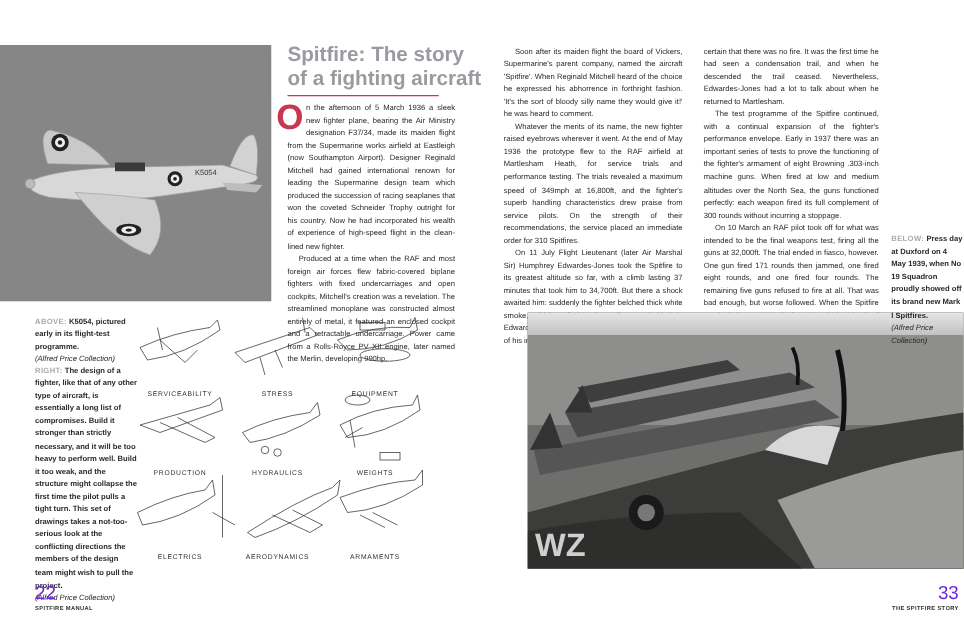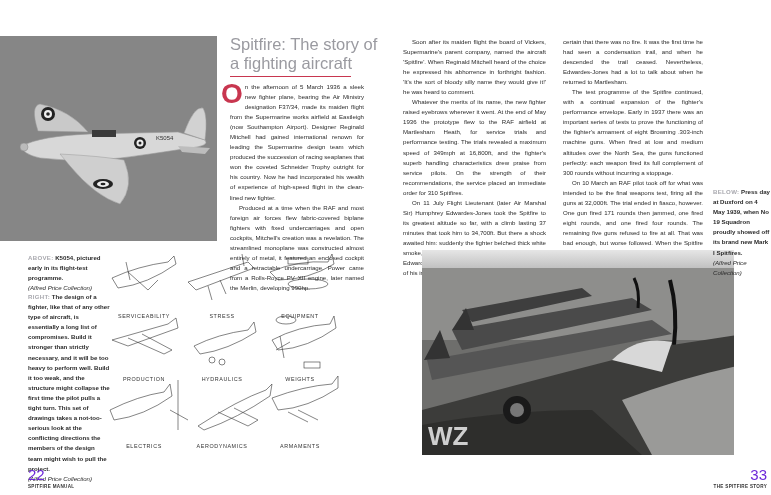--- a/index.html
+++ b/index.html
@@ -3,21 +3,21 @@
 <meta charset="utf-8">
 <style>
   html, body { margin:0; padding:0; background:#ffffff; }
   body { width:771px; height:495px; position:relative; overflow:hidden; font-family:"Liberation Sans", sans-serif; color:#222; }
   .abs { position:absolute; }
 
   
   #photo-top { left:0; top:36px; width:217px; height:205px; background:linear-gradient(180deg,#8a8a8a 0%,#7d7d7d 60%,#848484 100%); overflow:hidden; }
 
   
-  #title { left:230px; top:35px; width:160px; font-size:16.5px; line-height:19px; font-weight:normal; color:#9a9aa0; }
+  #title { left:230px; top:35px; width:160px; font-size:16.5px; line-height:19px; font-weight:bold; color:#9a9aa0; }
   #title-rule { left:230px; top:76px; width:121px; height:1px; background:#c8364f; }
 
   .col { position:absolute; font-size:6.1px; line-height:10.05px; color:#2a2a2a; text-align:justify; }
   .col p { margin:0; text-indent:9px; }
   .col p.noindent { text-indent:0; }
   #col1 { left:230px; top:82px; width:134px; }
   #col2 { left:403px; top:37px; width:143px; }
   #col3 { left:563px; top:37px; width:140px; }
 
   .dropcap { float:left; font-size:28px; line-height:22px; font-weight:bold; color:#c8364f; margin:1px 2px 0 -9px; font-family:"Liberation Sans", sans-serif; }
@@ -28,21 +28,21 @@
   .caption .credit { font-style:italic; font-weight:normal; display:block; }
   #cap-above { left:28px; top:253px; width:80px; }
   #cap-right { left:28px; top:292px; width:82px; }
   #cap-below { left:713px; top:187px; width:58px; }
 
   
   #drawings { left:108px; top:250px; width:240px; height:200px; }
   .sketch-label { position:absolute; font-size:5.4px; letter-spacing:0.6px; color:#333; text-align:center; width:80px; }
 
   
-  #photo-bottom { left:422px; top:250px; width:312px; height:205px; overflow:hidden; background:#7a7a78; }
+  #photo-bottom { left:422px; top:250px; width:349px; height:205px; overflow:hidden; background:#7a7a78; }
 
   
   .folio-num { position:absolute; font-size:15px; color:#6d28d9; }
   .folio-txt { position:absolute; font-size:4.6px; font-weight:bold; letter-spacing:0.3px; color:#333; }
 </style>
 </head>
 <body>
 
 <div id="photo-top" class="abs">
   <svg width="217" height="205" viewBox="0 0 217 205">

